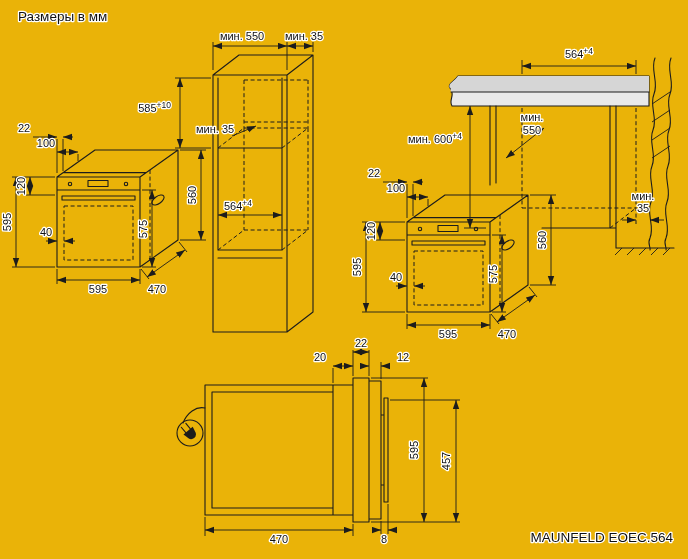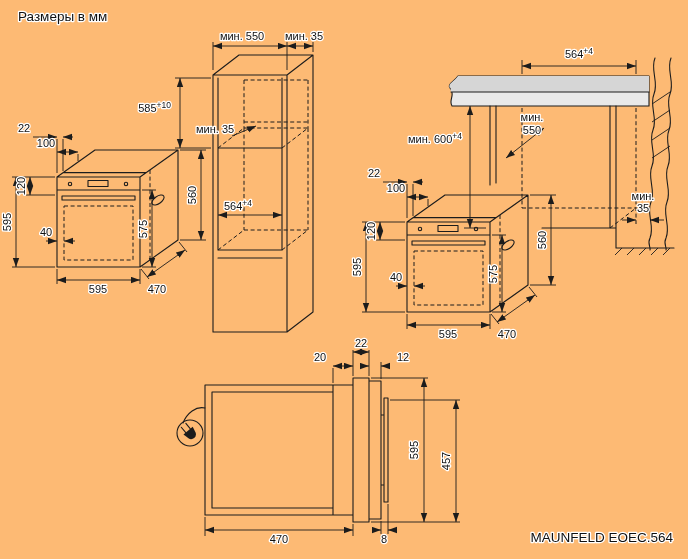--- a/index.html
+++ b/index.html
@@ -1,16 +1,16 @@
 <!DOCTYPE html>
 <html><head>
 <meta charset="utf-8">
 <style>
   html,body{margin:0;padding:0;background:#fff;}
-  #stage{position:relative;width:688px;height:559px;background:#fdba74;overflow:hidden;}
+  #stage{position:relative;width:688px;height:559px;background:#eab308;overflow:hidden;}
   svg{position:absolute;left:0;top:0;}
   svg text{font-family:"Liberation Sans",sans-serif;font-size:11px;fill:#111;
            paint-order:stroke;stroke:#fff;stroke-width:2.5px;stroke-linejoin:round;}
   svg text.big{font-size:13.5px;}
   .s{stroke:#1c1c1c;stroke-width:1.1;fill:none;stroke-linejoin:round;stroke-linecap:round;}
   .d{stroke:#1c1c1c;stroke-width:1;fill:none;stroke-dasharray:4 2.6;}
   .dl{stroke:#1c1c1c;stroke-width:0.9;fill:none;}
   .fillgray{fill:#e9e9e9;}
   .fillstrip{fill:#d6d6d6;}
 </style>

